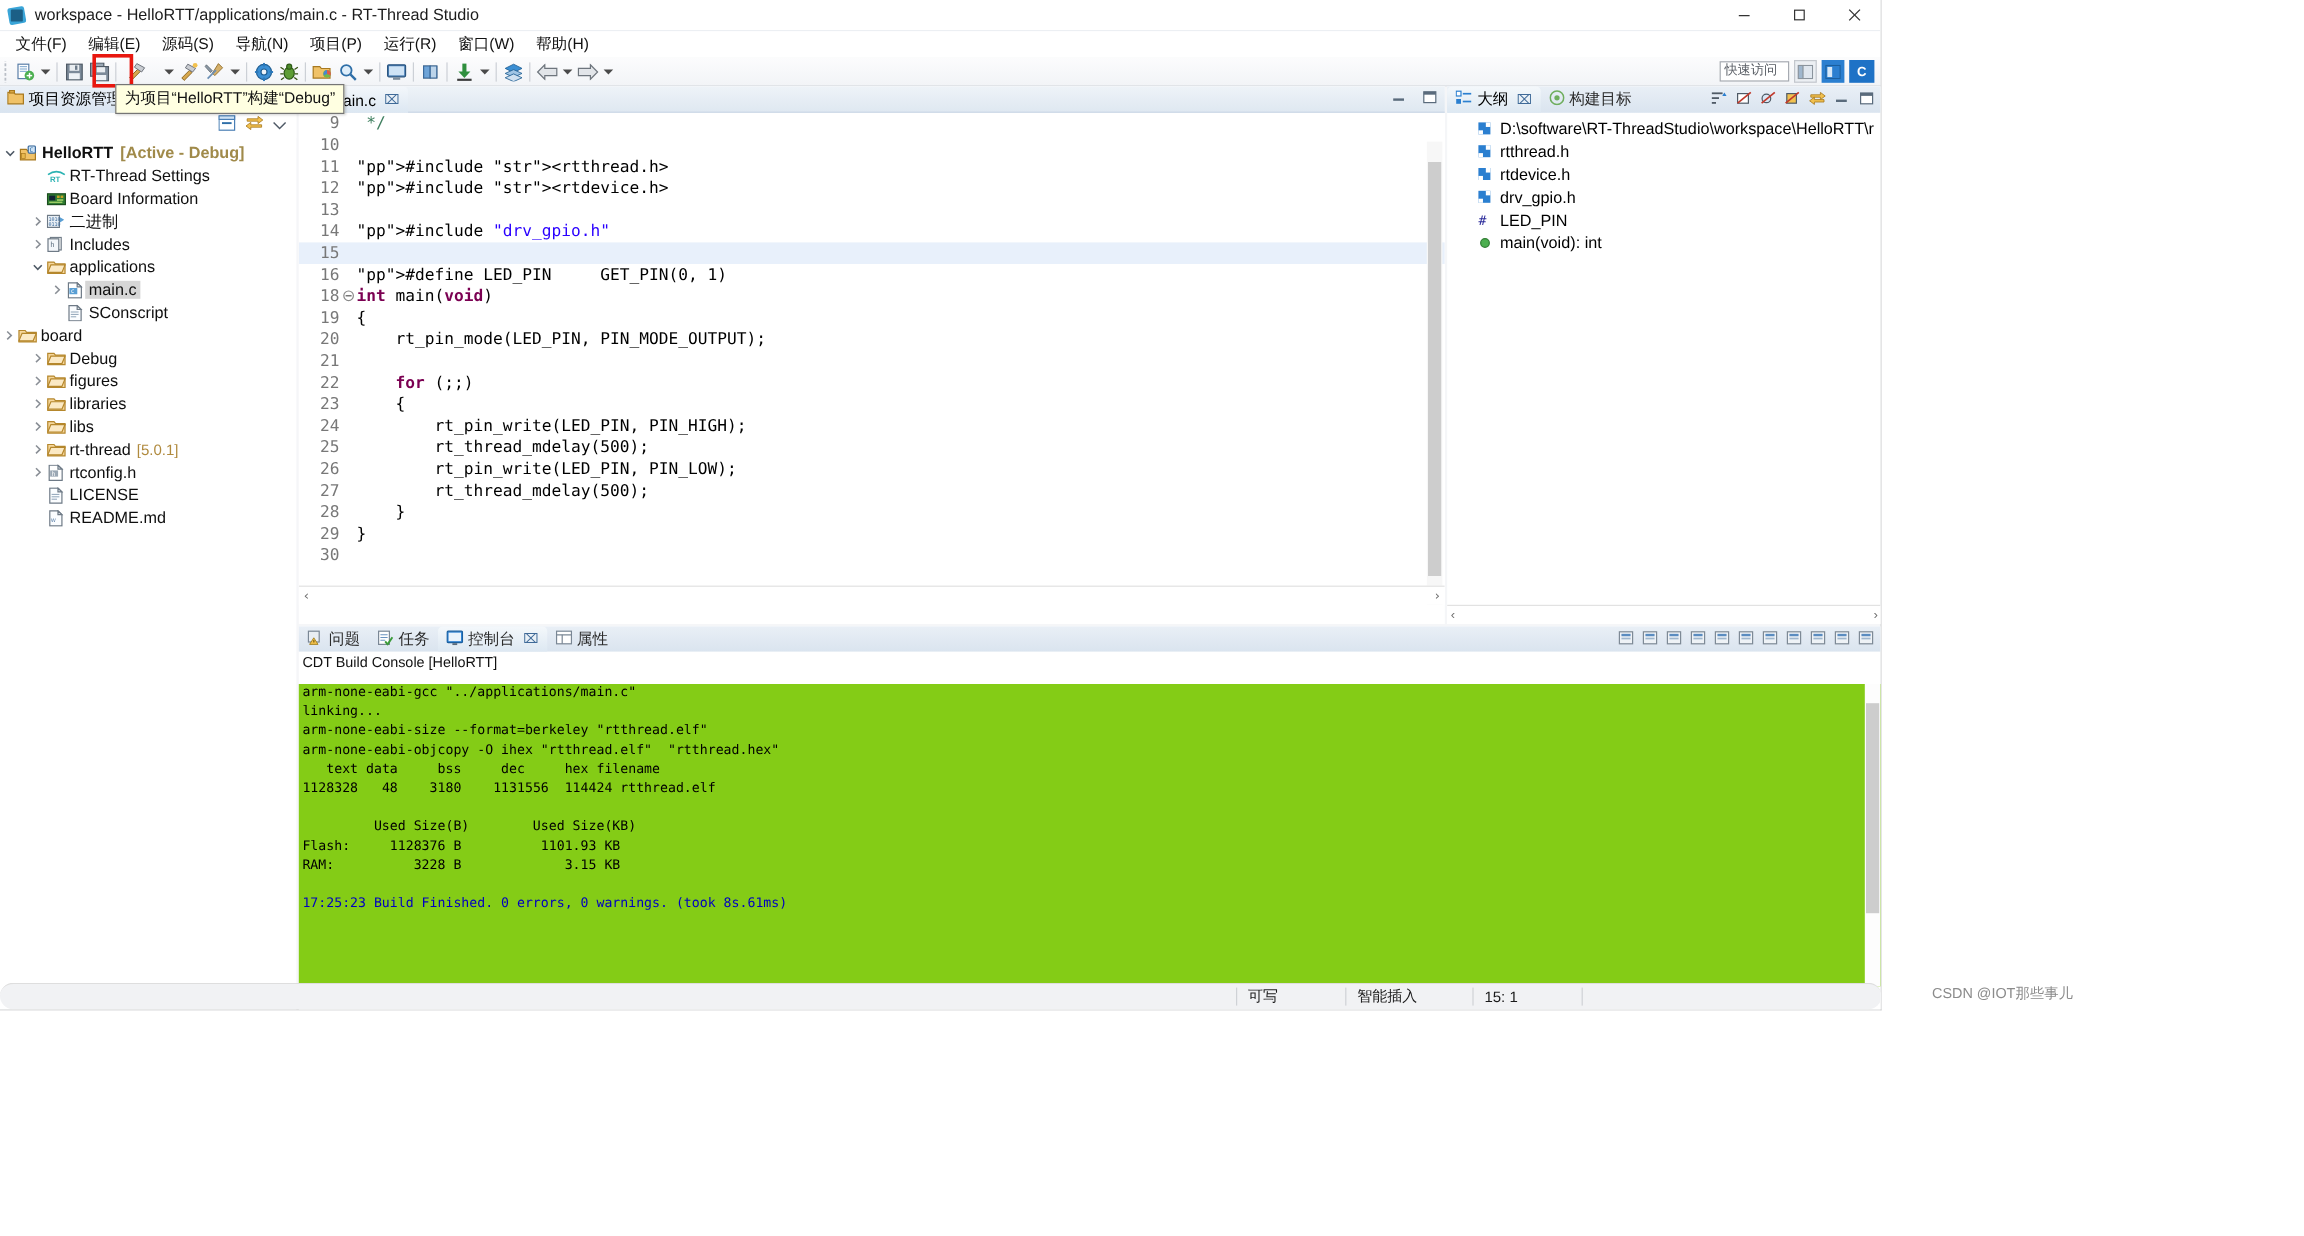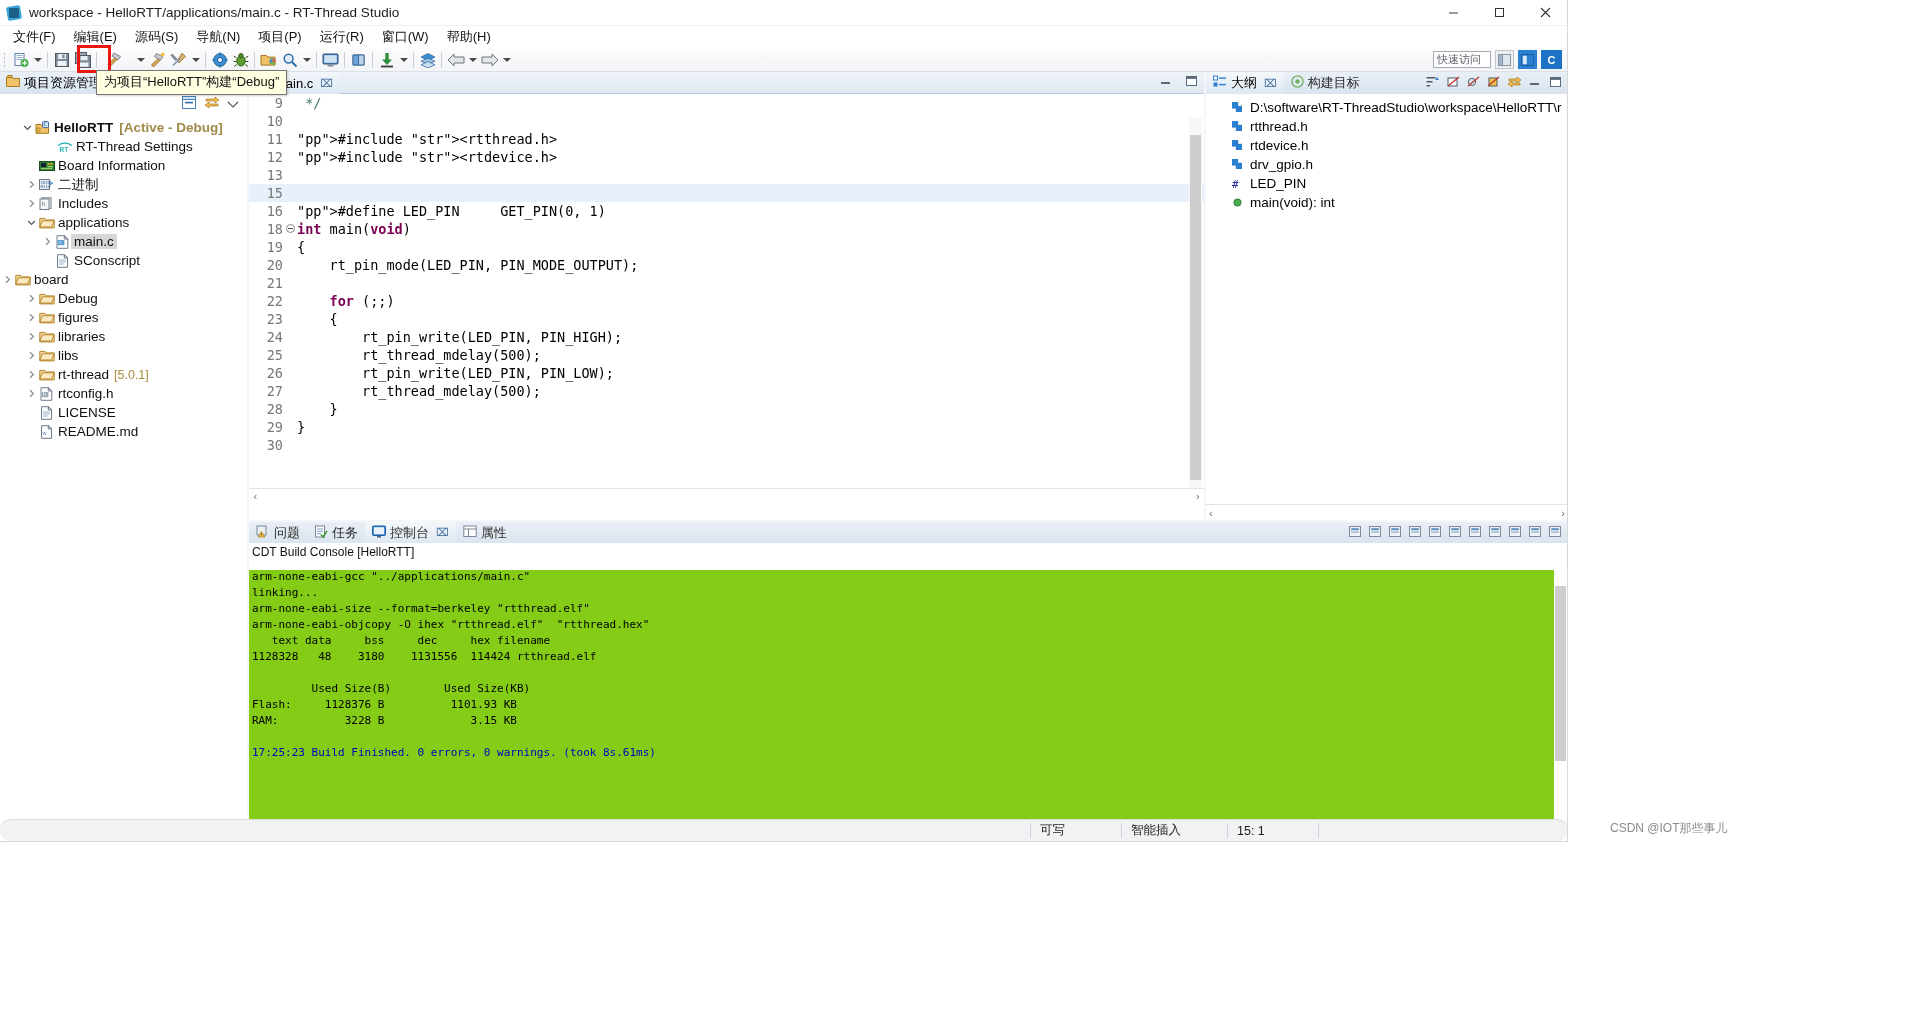--- a/index.html
+++ b/index.html
@@ -534,38 +534,38 @@
             <path d="M14 10 H5 v2 L1 9 l4 -3 v2 h9 Z" fill="#f2c14e" stroke="#a8791f" stroke-width="0.7"></path>
           </svg>
         </span>
         <span>
           <svg width="12" height="10" viewBox="0 0 12 10">
               <path d="M1 3 L6 8 L11 3" fill="none" stroke="#4f5a66" stroke-width="1.2"></path>
             </svg>
         </span>
       </div>
       <div class="tree" id="project-tree">
-          <div class="tree-row" style="padding-left: 20px;">
+          <div class="tree-row" style="padding-left: 1px;">
             <span class="tw">
               <svg width="9" height="9" viewBox="0 0 9 9">
                 <path d="M1.2 3 L4.5 6.4 L7.8 3" fill="none" stroke="#4f5a66" stroke-width="1.3"></path>
               </svg>
             </span>
             <span class="ticon">
               <svg width="15" height="14" viewBox="0 0 15 14">
                 <path d="M1 3.5 h5 l1.2 1.3 H13.5 v7.5 H1 Z" fill="#f0c268" stroke="#a8791f"></path>
                 <rect x="7.5" y="0.6" width="6" height="6" rx="1" fill="#cfe3f5" stroke="#3a6a9c"></rect>
                 <text x="8.6" y="5.4" font-size="5.2" fill="#1b5f9e" font-family="monospace">C</text>
                 <rect x="2" y="7" width="3" height="4" fill="#e8b84e" stroke="#a8791f" stroke-width="0.6"></rect>
               </svg>
             </span>
             <span class="tlabel bold">HelloRTT</span>
             <span class="tsub" style="font-weight: bold;">[Active - Debug]</span>
           </div>
-          <div class="tree-row" style="padding-left: 42px;">
+          <div class="tree-row" style="padding-left: 24px;">
             <span class="tw"></span>
             <span class="ticon">
               <svg width="16" height="13" viewBox="0 0 16 13">
                 <path d="M1 5.5 q7 -5 14 0" fill="none" stroke="#2bb3b3" stroke-width="1.3"></path>
                 <text x="2.6" y="12" font-size="6.5" fill="#2bb3b3" font-family="sans-serif" font-weight="bold">RT</text>
               </svg>
             </span>
             <span class="tlabel">RT-Thread Settings</span>
           </div>
           <div class="tree-row" style="padding-left: 24px;">
@@ -835,20 +835,25 @@
             </div>
             <div class="code-line">
               <span class="ln">12</span>
               <span class="fold"></span>
               <span class="ctext"><span class="&lt;span">"pp"</span>&gt;#include <span class="&lt;span">"str"</span>&gt;&lt;rtdevice.h&gt;</span>
             </div>
             <div class="code-line">
               <span class="ln">13</span>
               <span class="fold"></span>
               <span class="ctext"></span>
+            </div>
+            <div class="code-line">
+              <span class="ln">14</span>
+              <span class="fold"></span>
+              <span class="ctext"><span class="&lt;span">"pp"</span>&gt;#include <span class="str">"drv_gpio.h"</span></span>
             </div>
             <div class="code-line cur">
               <span class="ln">15</span>
               <span class="fold"></span>
               <span class="ctext"></span>
             </div>
             <div class="code-line">
               <span class="ln">16</span>
               <span class="fold"></span>
               <span class="ctext"><span class="&lt;span">"pp"</span>&gt;#define LED_PIN     GET_PIN(0, 1)</span>

